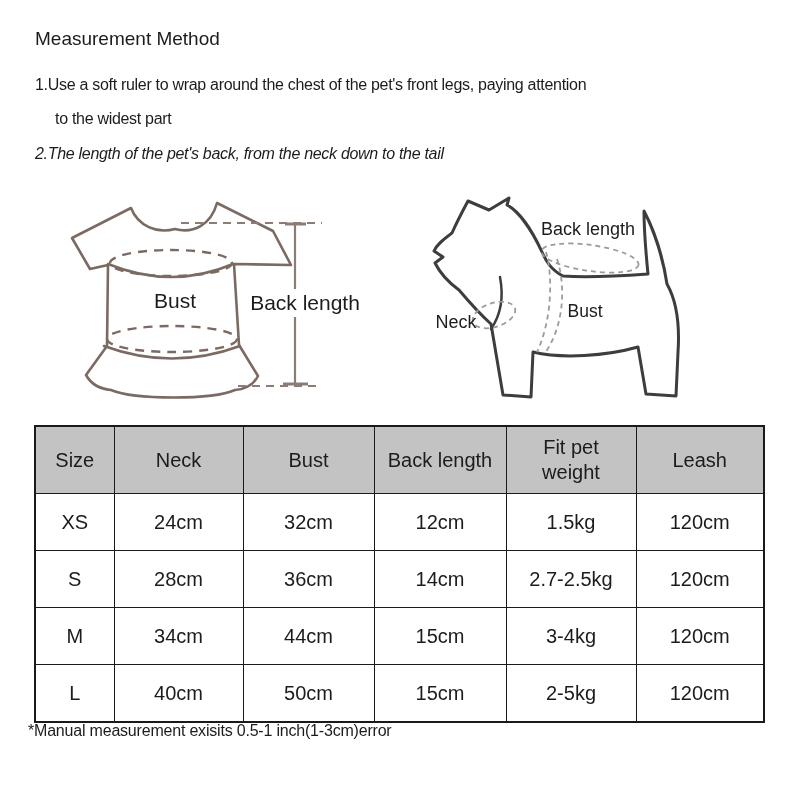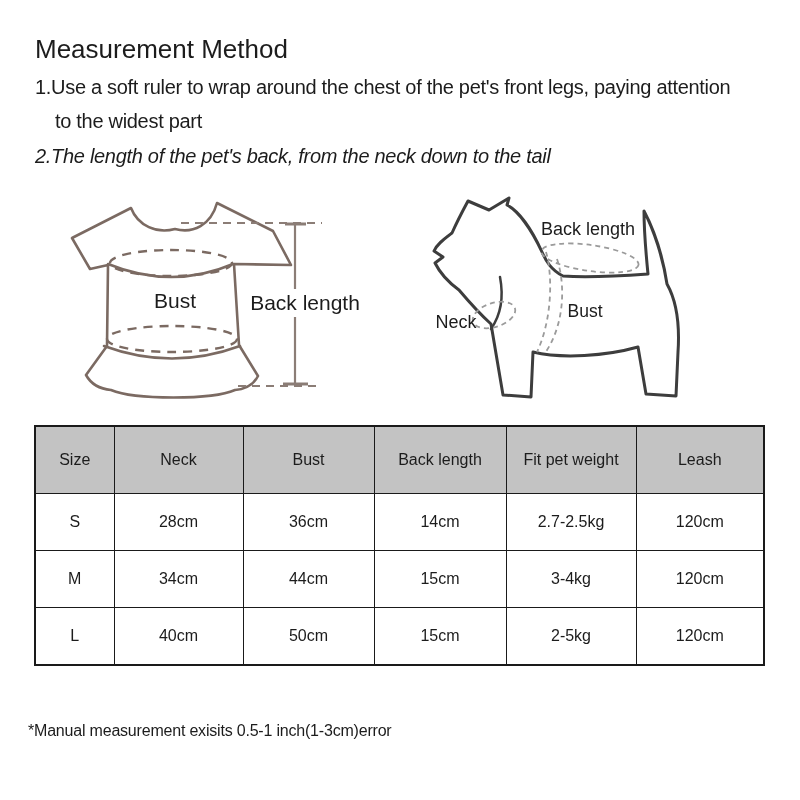--- a/index.html
+++ b/index.html
@@ -1,42 +1,42 @@
 <!DOCTYPE html>
 <html style="--text: #1c1c1c; --header-bg: #c3c3c3; --table-border: #1a1a1a; --garment-stroke: #7b6a62; --dimension-stroke: #8b7d76; --dog-stroke: #3d3d3d; --dog-dash: #9b9b9b;"><head>
 <meta charset="utf-8">
 <style>
   html,body{margin:0;padding:0;}
   body{
     width:800px;height:800px;background:#fff;position:relative;overflow:hidden;
     font-family:"Liberation Sans", sans-serif;color:var(--text,#1c1c1c);
   }
   .abs{position:absolute;}
-  .title{left:35px;top:35px;font-size:26px;line-height:1.1;}
-  .instr{font-size:20px;letter-spacing:-0.3px;line-height:1.2;left:35px;text-align:right;}
+  .title{left:35px;top:29px;font-size:19px;line-height:1.1;}
+  .instr{font-size:16px;letter-spacing:-0.3px;line-height:1.2;left:35px;text-align:right;}
   .i1{top:75px;} .i2{top:109px;margin-left:20px;} .i3{top:144px;font-style:italic;}
   .footnote{left:28px;top:722px;font-size:16px;letter-spacing:-0.2px;}
 
   
   .garment-stroke{stroke:var(--garment-stroke,#7b6a62);fill:none;stroke-width:2.6;stroke-linecap:round;stroke-linejoin:round;}
   .garment-dash{stroke:var(--garment-stroke,#7b6a62);fill:none;stroke-width:2.4;stroke-dasharray:9 7;}
   .dim-solid{stroke:var(--dimension-stroke,#8b7d76);fill:none;stroke-width:2.2;}
   .dim-bar{stroke:var(--dimension-stroke,#8b7d76);fill:none;stroke-width:3;}
   .dim-dash{stroke:var(--dimension-stroke,#8b7d76);fill:none;stroke-width:2;stroke-dasharray:8 6;}
   .dog-stroke{stroke:var(--dog-stroke,#3d3d3d);fill:#fff;stroke-width:3;stroke-linecap:round;stroke-linejoin:round;}
   .dog-line{stroke:var(--dog-stroke,#3d3d3d);fill:none;stroke-width:2.5;stroke-linecap:round;}
   .dog-dash{stroke:var(--dog-dash,#9b9b9b);fill:none;stroke-width:1.8;stroke-dasharray:5 4;}
   .svg-label{fill:var(--text,#1c1c1c);}
   .lbl-21{font-size:21px;} .lbl-18{font-size:18px;} .lbl-17{font-size:17.5px;}
 
   
   table.size{
     position:absolute;left:34px;top:425px;width:729px;
     border-collapse:collapse;table-layout:fixed;
-    font-size:16px;
+    font-size:20px;
   }
   table.size, table.size th, table.size td{border:1.5px solid var(--table-border,#1a1a1a);}
   table.size{border-width:2px;}
   table.size th{
     background:var(--header-bg,#c3c3c3);height:62px;font-weight:normal;
     line-height:1.25;padding:2px 8px;text-align:center;vertical-align:middle;
   }
   table.size td{height:52px;text-align:center;vertical-align:middle;padding:2px 8px;}
 </style>
 </head>
@@ -124,20 +124,28 @@
       <th>Size</th>
       <th>Neck</th>
       <th>Bust</th>
       <th>Back length</th>
       <th>Fit pet weight</th>
       <th>Leash</th>
     </tr>
   </thead>
   <tbody>
     <tr>
+      <td>XS</td>
+      <td>24cm</td>
+      <td>32cm</td>
+      <td>12cm</td>
+      <td>1.5kg</td>
+      <td>120cm</td>
+    </tr>
+    <tr>
       <td>S</td>
       <td>28cm</td>
       <td>36cm</td>
       <td>14cm</td>
       <td>2.7-2.5kg</td>
       <td>120cm</td>
     </tr>
     <tr>
       <td>M</td>
       <td>34cm</td>

